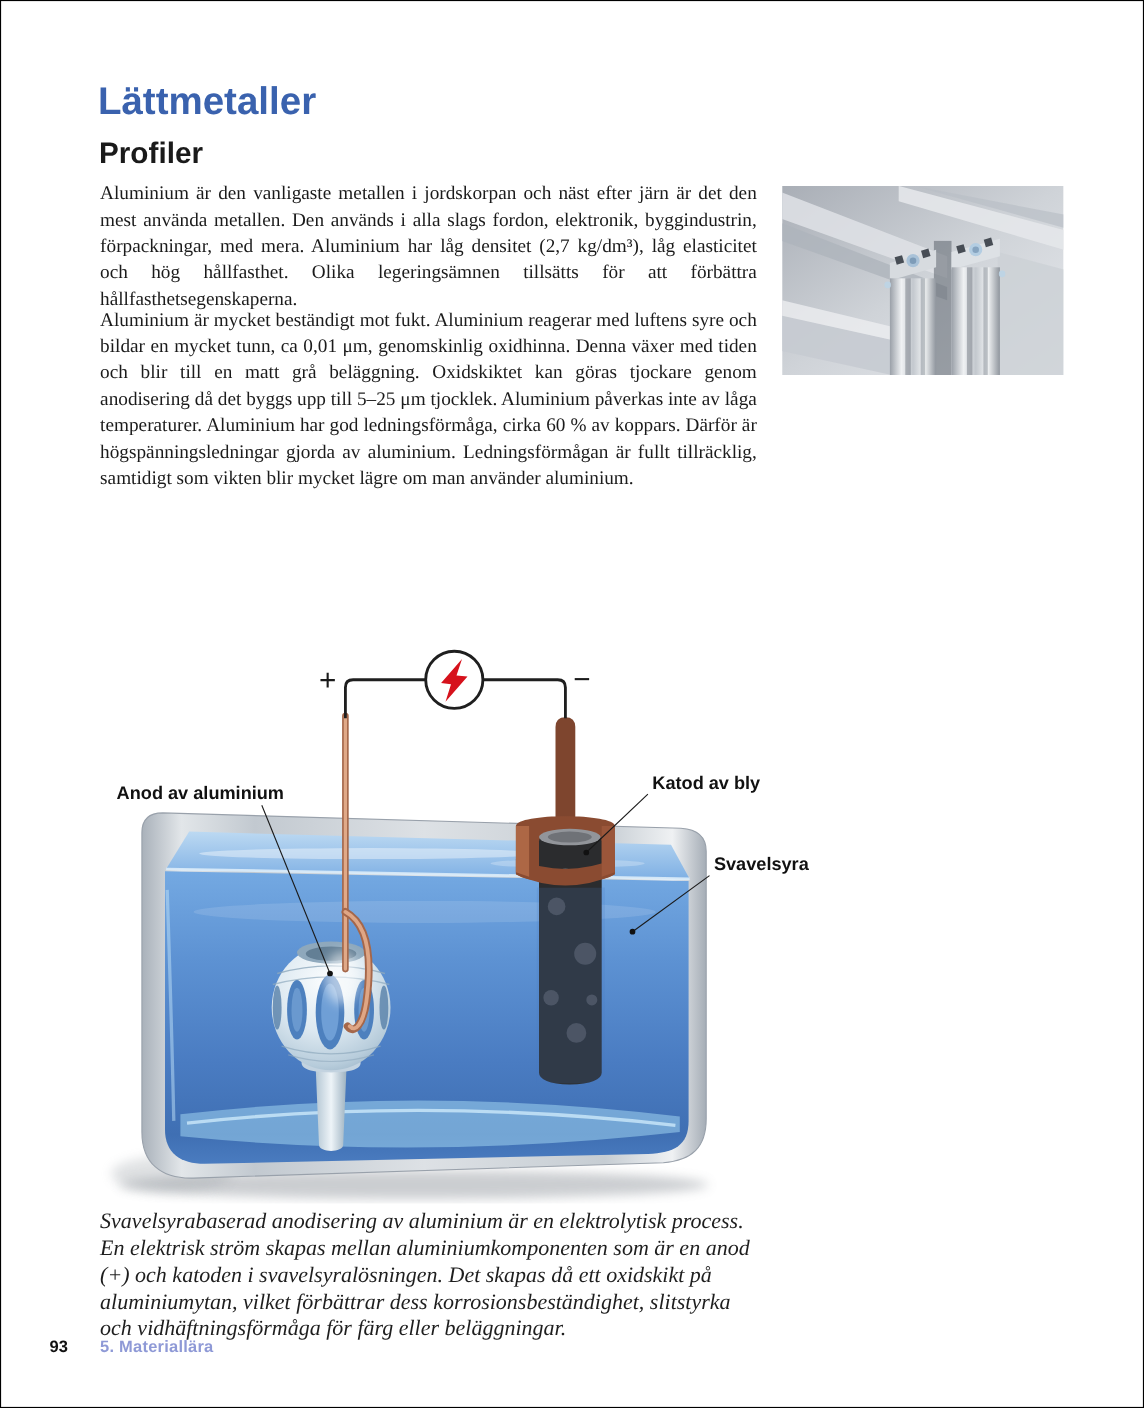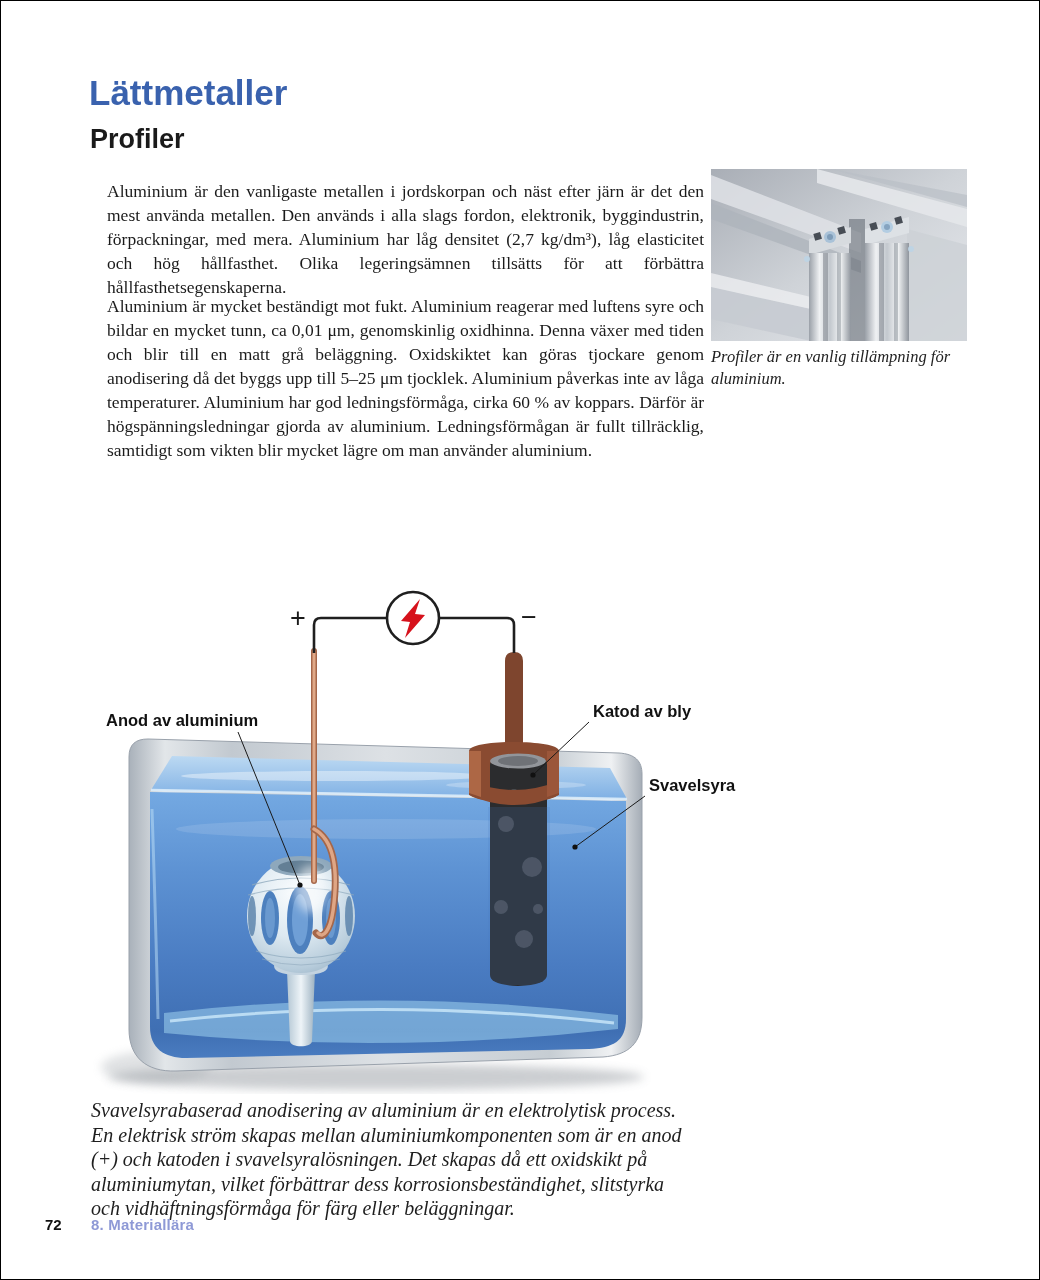--- a/index.html
+++ b/index.html
@@ -14,21 +14,21 @@
     position:absolute;left:88px;top:72px;margin:0;
     font-family:"Liberation Sans", sans-serif;
     font-size:35px;font-weight:bold;color:#3a62ae;letter-spacing:0px;
   }
   .heading{
     position:absolute;left:89px;top:123px;margin:0;
     font-family:"Liberation Sans", sans-serif;
     font-size:27px;font-weight:bold;color:#1a1a1a;
   }
   .bodypara{
-    position:absolute;left:90px;width:597px;margin:16px;
+    position:absolute;left:90px;width:597px;margin:0;
     font-size:17.5px;line-height:24px;text-align:justify;
   }
   .p1{top:162px;}
   .p2{top:277px;}
   .p3{top:497px;}
   .photo{
     position:absolute;left:710px;top:168px;width:256px;height:172px;margin:0;
     overflow:hidden;
   }
   .photo-caption{
@@ -123,21 +123,20 @@
         <rect x="159" y="54" width="7" height="7" fill="#474d55" transform="rotate(-16 162 57)"></rect>
         <rect x="184" y="48" width="7" height="7" fill="#474d55" transform="rotate(-16 187 51)"></rect>
         <circle cx="176" cy="58" r="6" fill="#b3cde2"></circle>
         <circle cx="176" cy="58" r="3" fill="#86a4c0"></circle>
       </g>
 
       <circle cx="96" cy="90" r="3" fill="#bcd4e6" opacity=".9"></circle>
       <circle cx="200" cy="80" r="3" fill="#bcd4e6" opacity=".9"></circle>
     </svg>
   </figure>
-  <figcaption class="photo-caption">Profiler är en vanlig tillämpning för aluminium.</figcaption>
 
   <figure class="diagram">
     <svg width="655" height="505" viewBox="0 0 655 505">
       <defs>
         <linearGradient id="tankBody" x1="0" y1="0" x2="1" y2="0">
           <stop offset="0" stop-color="#a9b1ba"></stop>
             <stop offset=".07" stop-color="#e2e6e9"></stop>
           <stop offset=".2" stop-color="#c2c9d0"></stop>
             <stop offset=".5" stop-color="#dde1e5"></stop>
           <stop offset=".82" stop-color="#c6cdd3"></stop>
@@ -291,17 +290,17 @@
 
       <text class="diag-label" x="20" y="137">Anod av aluminium</text>
       <text class="diag-label" x="507" y="128">Katod av bly</text>
       <text class="diag-label" x="563" y="202">Svavelsyra</text>
     </svg>
   </figure>
 
   <p class="diagram-caption">Svavelsyrabaserad anodisering av aluminium är en elektrolytisk process. En elektrisk ström skapas mellan aluminiumkomponenten som är en anod (+) och katoden i svavelsyralösningen. Det skapas då ett oxidskikt på aluminiumytan, vilket förbättrar dess korrosionsbeständighet, slitstyrka och vidhäftningsförmåga för färg eller beläggningar.</p>
 
   <footer>
-    <span class="footer-pagenum">72</span>
-    <span class="footer-chapter">8. Materiallära</span>
+    <span class="footer-pagenum">93</span>
+    <span class="footer-chapter">5. Materiallära</span>
   </footer>
 
 </div>
 
 </body></html>

